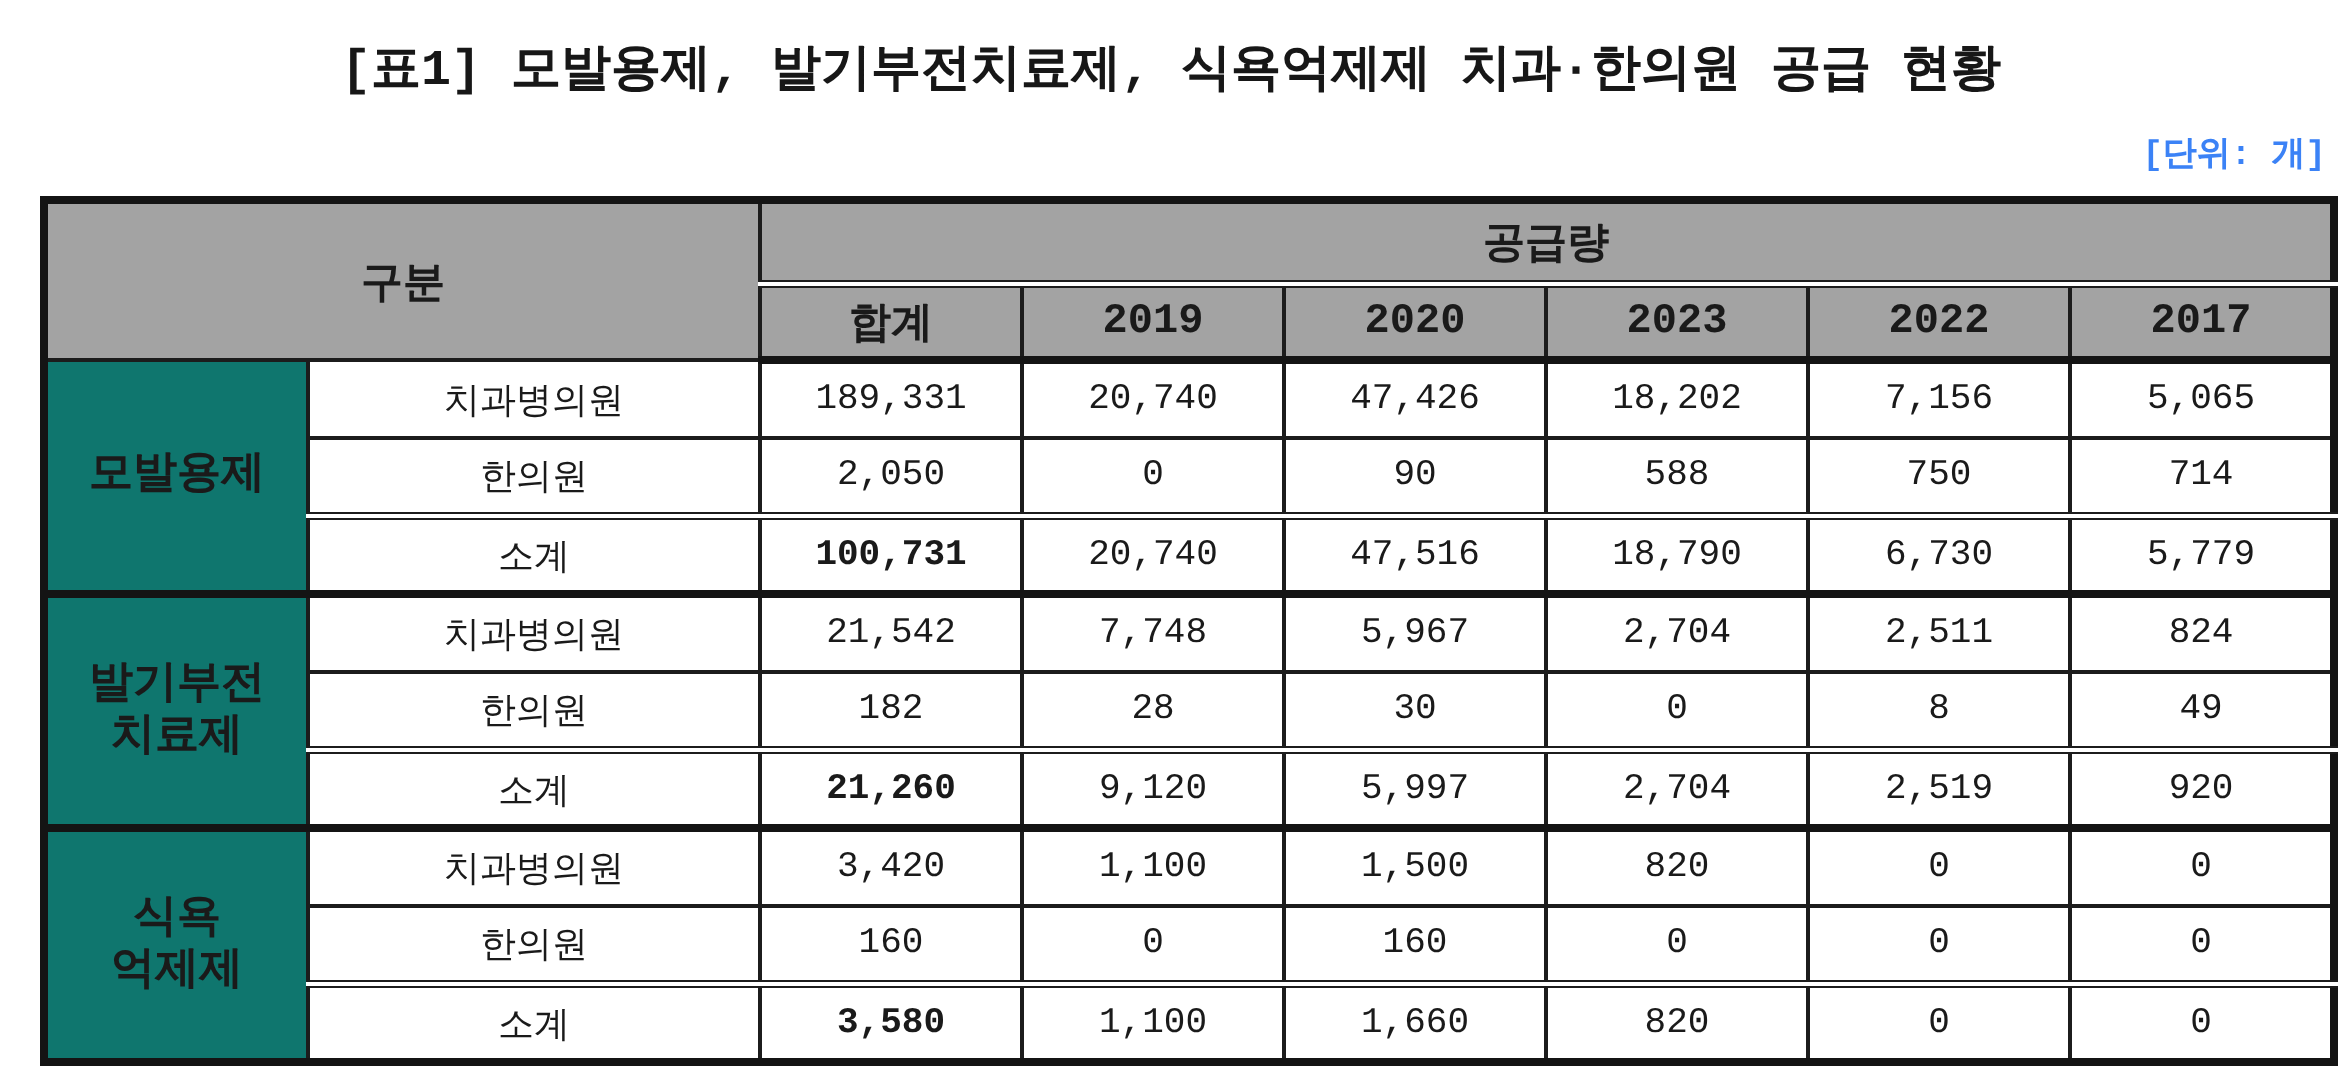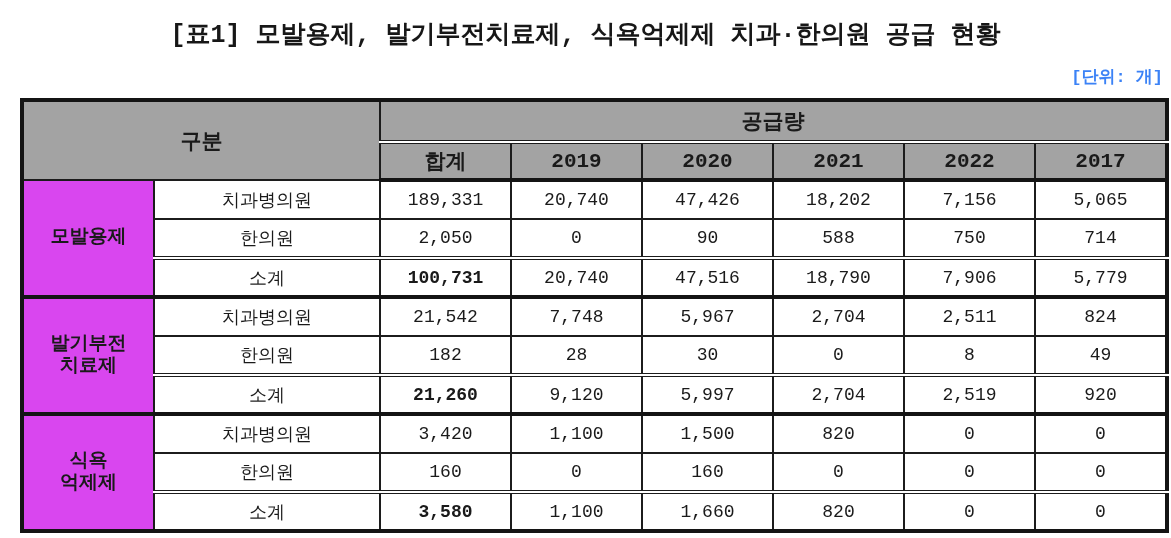--- a/index.html
+++ b/index.html
@@ -52,23 +52,23 @@
     background: #a3a3a3;
     font-weight: bold;
     font-size: 21px;
   }
   tr.hrow1 { height: 42px; }
   tr.hrow2 { height: 38px; }
   tbody tr { height: 39px; }
   th.supply-head { border-bottom: 4px double #1c1c1c; }
   tr.hrow2 th { border-bottom: 4px solid #141414; }
   th.group {
-    background: #d946ef;
-    font-weight: bold;
-    font-size: 19px;
+    background: #0f766e;
+    font-weight: bold;
+    font-size: 22px;
     white-space: pre-line;
     line-height: 1.15;
   }
   td { background: #ffffff; font-weight: normal; }
   tr.g-first th, tr.g-first td { border-top: 4px solid #141414; }
   tr.subtotal td { border-top: 4px double #1c1c1c; }
   td.bold { font-weight: bold; }
 </style>
 </head>
 <body>
@@ -91,21 +91,21 @@
     </colgroup>
     <thead>
       <tr class="hrow1">
         <th colspan="2" rowspan="2">구분</th>
         <th colspan="6" class="supply-head">공급량</th>
       </tr>
       <tr class="hrow2">
         <th>합계</th>
         <th>2019</th>
         <th>2020</th>
-        <th>2021</th>
+        <th>2023</th>
         <th>2022</th>
         <th>2017</th>
       </tr>
     </thead>
     <tbody>
 
       <tr>
         <th class="group" rowspan="3">모발용제</th>
         <td>치과병의원</td>
         <td>189,331</td>
@@ -123,21 +123,21 @@
         <td>588</td>
         <td>750</td>
         <td>714</td>
       </tr>
       <tr class="subtotal">
         <td>소계</td>
         <td class="bold">100,731</td>
         <td>20,740</td>
         <td>47,516</td>
         <td>18,790</td>
-        <td>7,906</td>
+        <td>6,730</td>
         <td>5,779</td>
       </tr>
 
       <tr class="g-first">
         <th class="group" rowspan="3">발기부전
 치료제</th>
         <td>치과병의원</td>
         <td>21,542</td>
         <td>7,748</td>
         <td>5,967</td>

